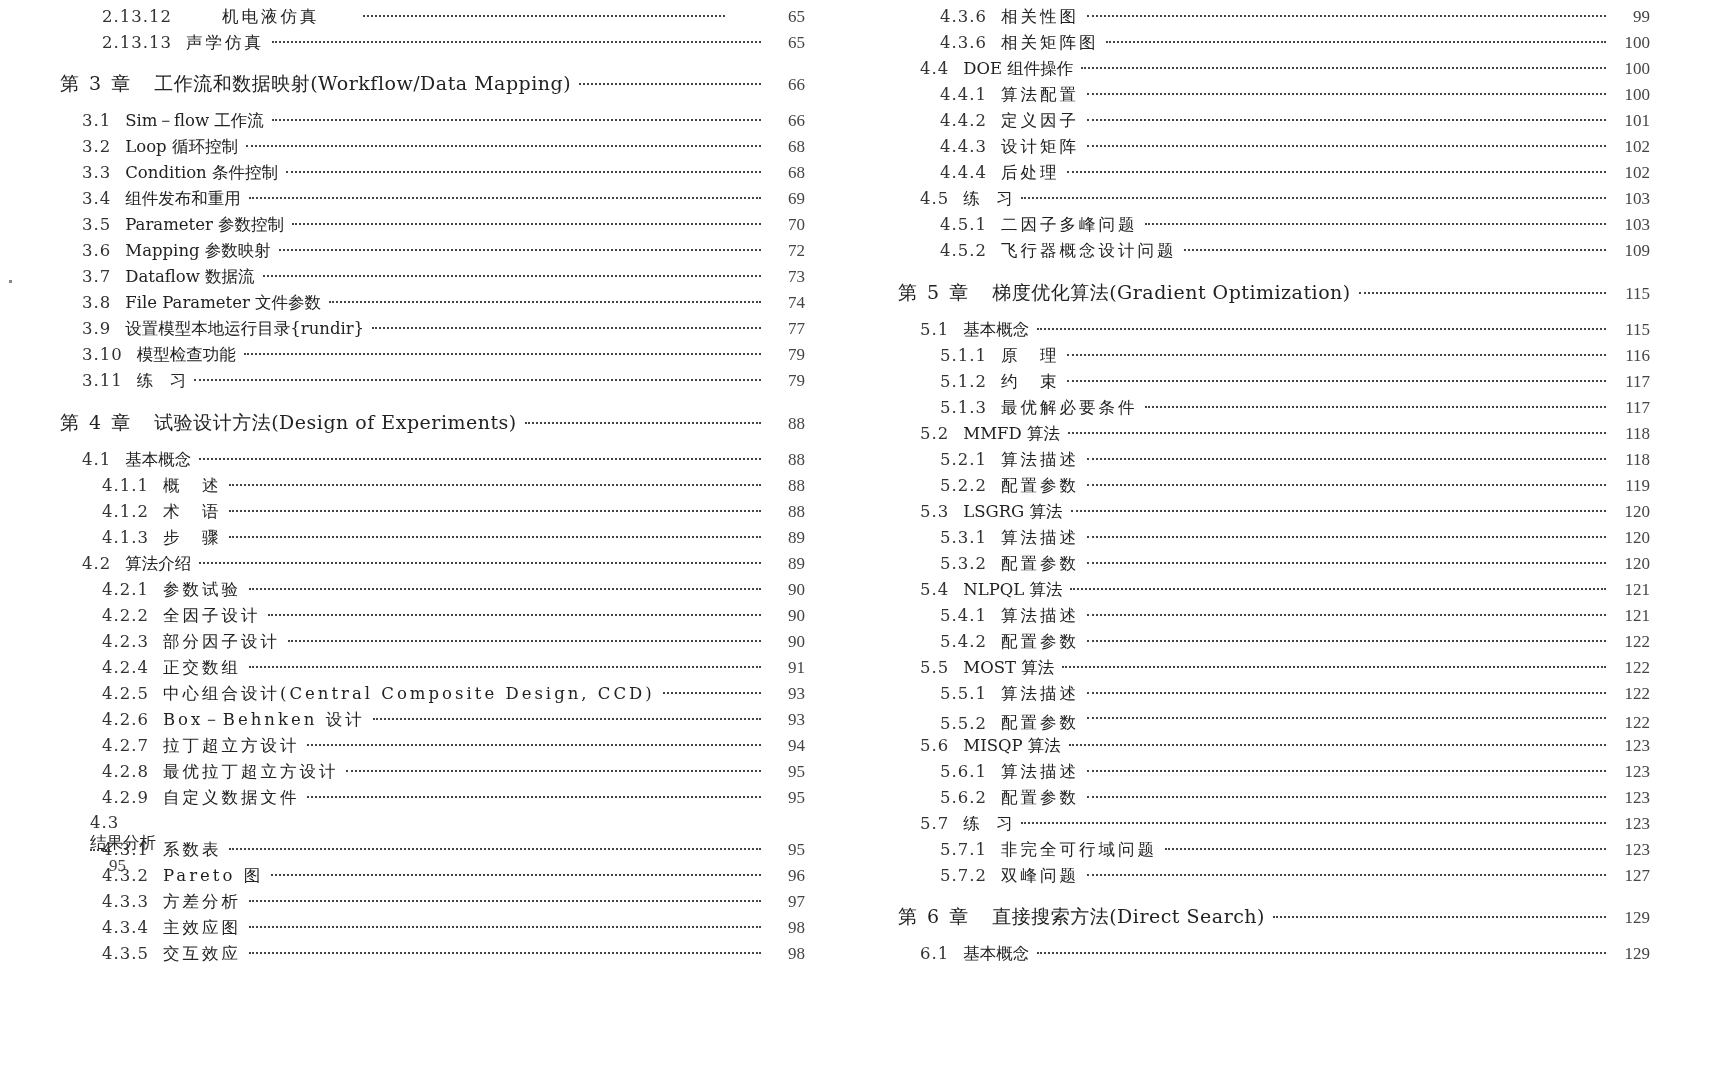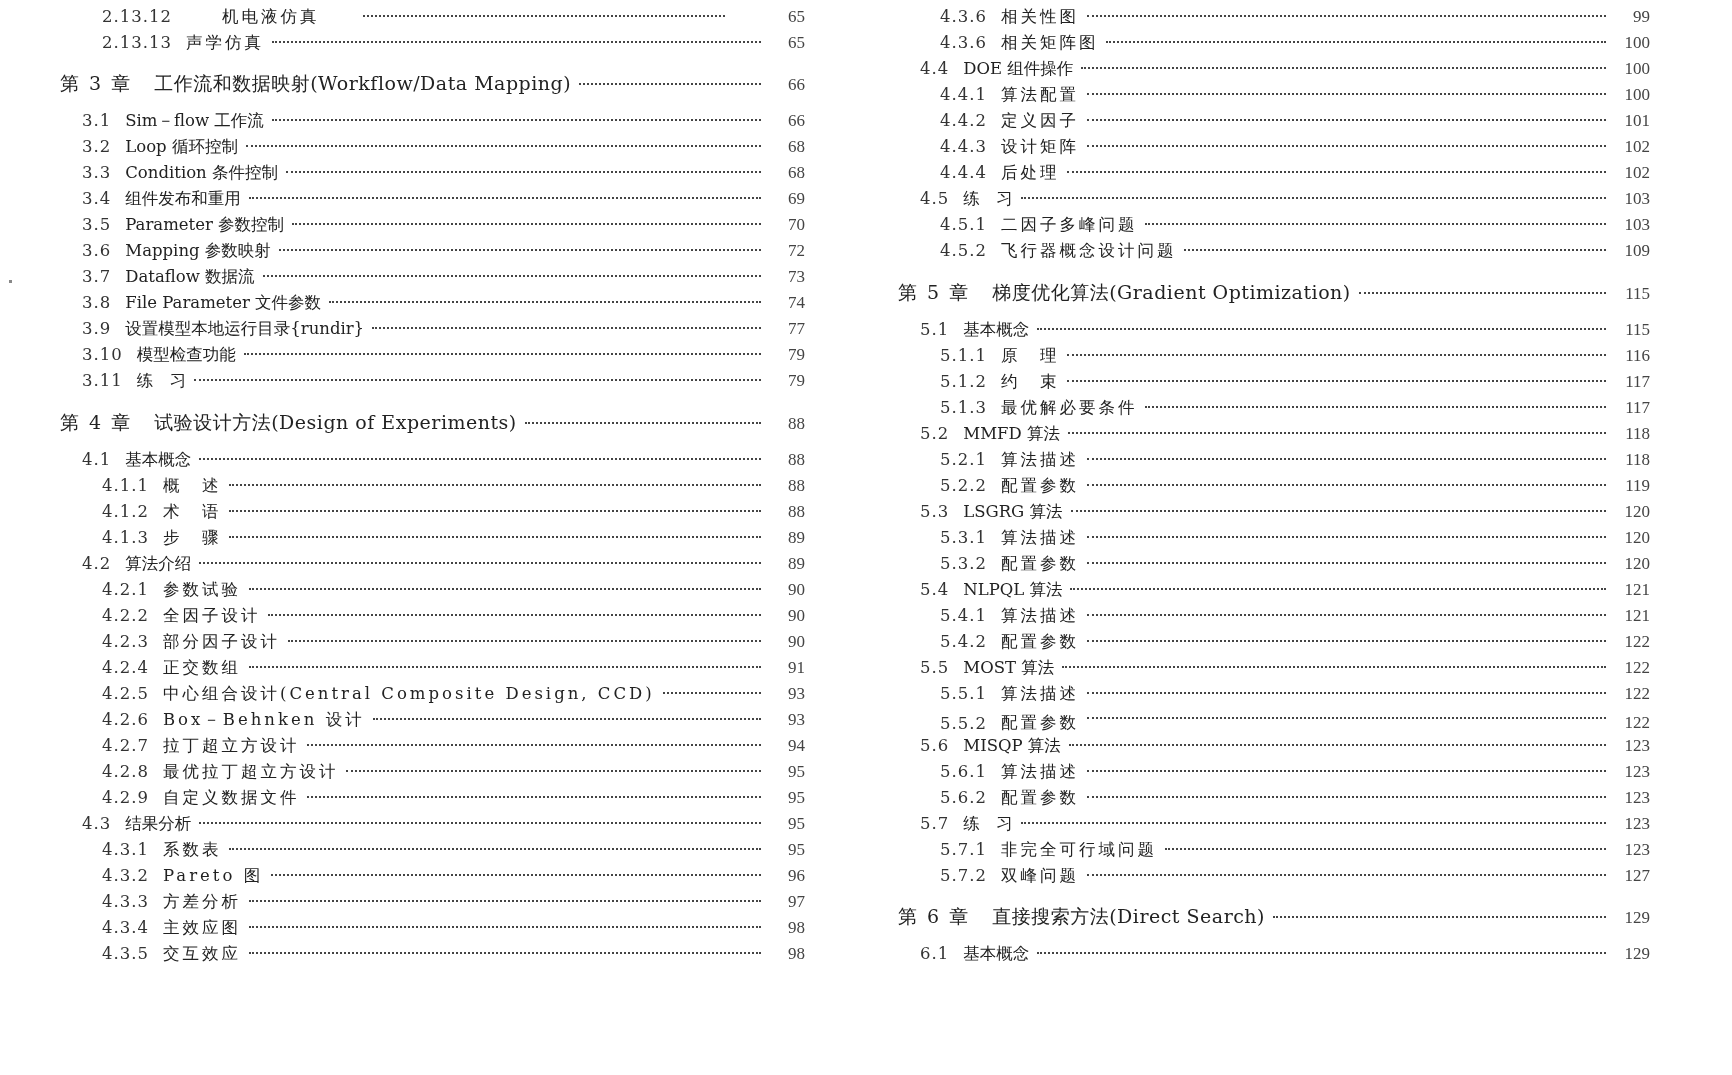--- a/index.html
+++ b/index.html
@@ -216,21 +216,21 @@
         <span class="title">最优拉丁超立方设计</span>
         <span class="lead"></span>
         <span class="pg">95</span>
       </div>
       <div class="row lv2" style="top: 787px;">
         <span class="num">4.2.9</span>
         <span class="title">自定义数据文件</span>
         <span class="lead"></span>
         <span class="pg">95</span>
       </div>
-      <div class="row lv1" style="top: 813px;">
+      <div class="row lv1" style="top: 813px; flex-direction: column;">
         <span class="num">4.3</span>
         <span class="title">结果分析</span>
         <span class="lead"></span>
         <span class="pg">95</span>
       </div>
       <div class="row lv2" style="top: 839px;">
         <span class="num">4.3.1</span>
         <span class="title">系数表</span>
         <span class="lead"></span>
         <span class="pg">95</span>

